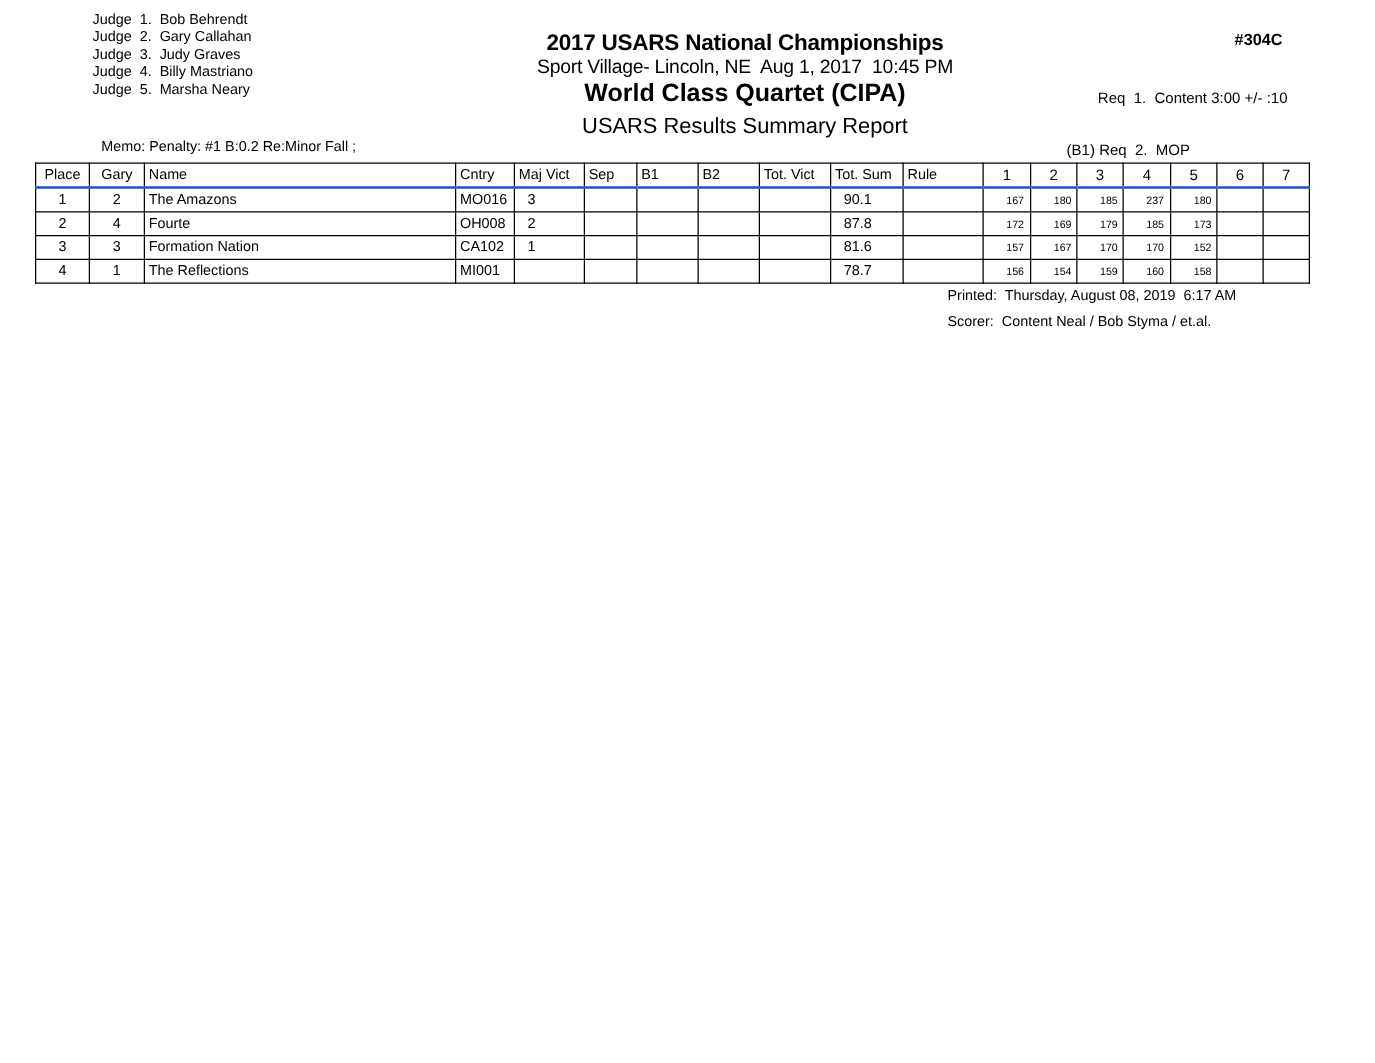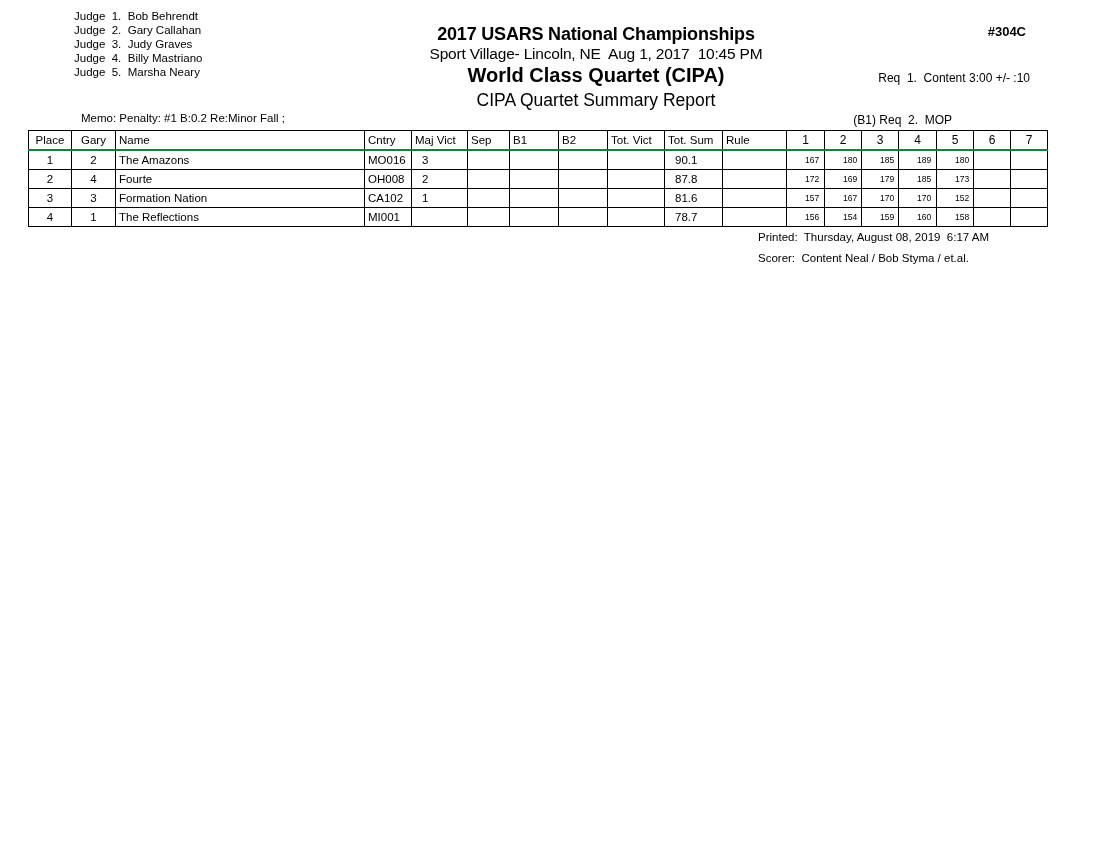--- a/index.html
+++ b/index.html
@@ -13,21 +13,21 @@
   .title2 { top: 45px; font-size: 15.5px; letter-spacing: -0.2px; white-space: pre; }
   .title3 { top: 64px; font-size: 20px; font-weight: bold; }
   .title4 { top: 90px; font-size: 17.5px; }
   .event-no { right: 74px; top: 24px; font-size: 13px; font-weight: bold; }
   .req { right: 70px; top: 43px; font-size: 12px; line-height: 14px; text-align: right; white-space: pre; }
   .memo { left: 37px; top: 112px; font-size: 11.5px; }
   table.results { position: absolute; left: 28px; top: 130px; border-collapse: collapse;
                   font-size: 11.5px; table-layout: fixed; }
   table.results td, table.results th { border: 1px solid #000; padding: 0 3px; height: 18px;
                   font-weight: normal; white-space: nowrap; overflow: hidden; }
-  table.results thead th { border-bottom: 2px solid #15803d; text-align: left; height: 18px; }
+  table.results thead th { border-bottom: 2px solid #1d4ed8; text-align: left; height: 18px; }
   table.results th.c, table.results td.c { text-align: center; }
   table.results td.num { padding-left: 10px; }
   table.results td.maj { padding-left: 10px; }
   table.results td.score { font-size: 8.5px; text-align: left; padding-left: 18px; vertical-align: middle; }
   table.results th.jh { text-align: center; font-size: 12px; }
   table.results { border: 1.5px solid #000; }
   .footer { left: 714px; font-size: 11.5px; white-space: pre; }
   .printed { top: 231px; }
   .scorer { top: 252px; }
 </style>
@@ -38,21 +38,21 @@
   <div class="judge-line"><span>Judge  1.</span>  <span>Bob Behrendt</span></div>
   <div class="judge-line"><span>Judge  2.</span>  <span>Gary Callahan</span></div>
   <div class="judge-line"><span>Judge  3.</span>  <span>Judy Graves</span></div>
   <div class="judge-line"><span>Judge  4.</span>  <span>Billy Mastriano</span></div>
   <div class="judge-line"><span>Judge  5.</span>  <span>Marsha Neary</span></div>
 </div>
 
 <div class="abs center-head title1">2017 USARS National Championships</div>
 <div class="abs center-head title2">Sport Village- Lincoln, NE  Aug 1, 2017  10:45 PM</div>
 <div class="abs center-head title3">World Class Quartet (CIPA)</div>
-<div class="abs center-head title4">CIPA Quartet Summary Report</div>
+<div class="abs center-head title4">USARS Results Summary Report</div>
 
 <div class="abs event-no">#304C</div>
 <div class="abs req">
   <div>Req  1.  Content 3:00 +/- :10</div>
   <div style="padding-right:78px">(B1) Req  2.  MOP</div>
 </div>
 
 <div class="abs memo">Memo: Penalty: #1 B:0.2 Re:Minor Fall ;</div>
 
 <table class="results">
@@ -107,21 +107,21 @@
       <td class="maj">3</td>
       <td></td>
       <td></td>
       <td></td>
       <td></td>
       <td class="num">90.1</td>
       <td></td>
       <td class="score">167</td>
       <td class="score">180</td>
       <td class="score">185</td>
-      <td class="score">189</td>
+      <td class="score">237</td>
       <td class="score">180</td>
       <td class="score"></td>
       <td class="score"></td>
     </tr>
     <tr>
       <td class="c">2</td>
       <td class="c">4</td>
       <td>Fourte</td>
       <td>OH008</td>
       <td class="maj">2</td>

